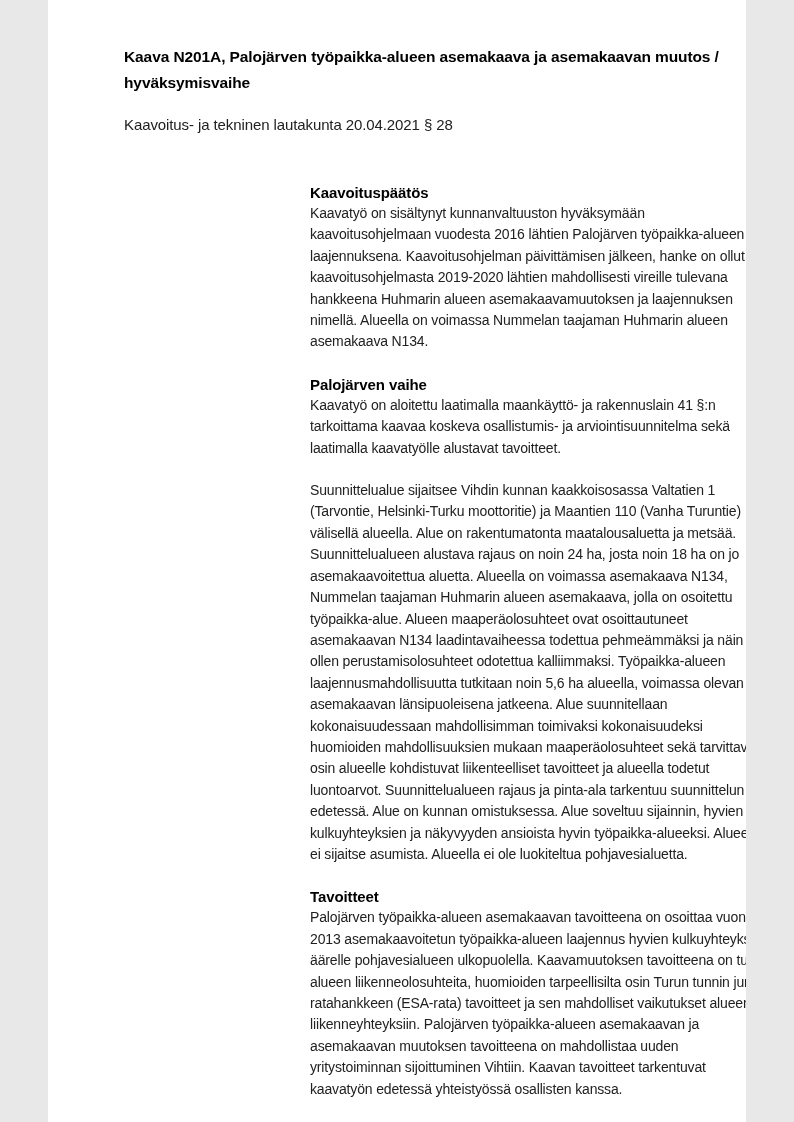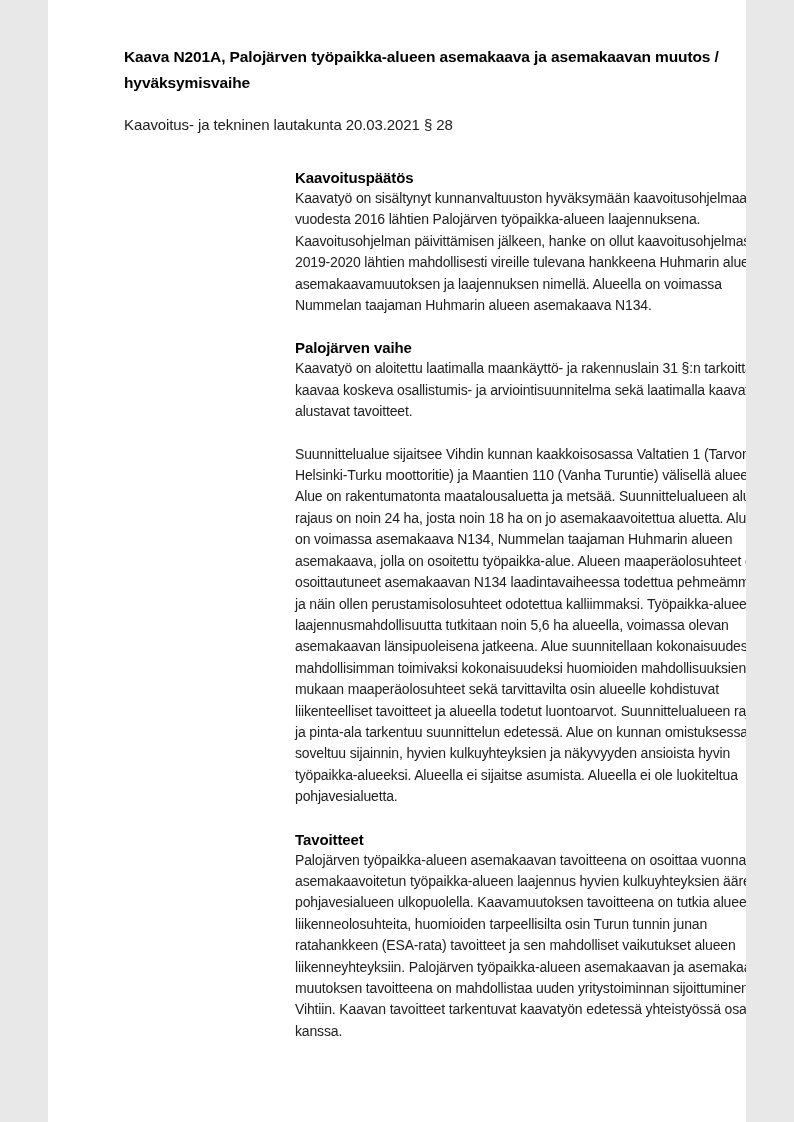--- a/index.html
+++ b/index.html
@@ -34,21 +34,21 @@
     line-height: 21px;
     letter-spacing: -0.1px;
     color: #212121;
   }
   .content-block {
     position: absolute;
     top: 167px;
     left: 247px;
     width: 489px;
   }
-  .section { margin: 0; }
+  .section { margin: 15px; }
   .section-heading {
     font-size: 15px;
     font-weight: 700;
     line-height: 21px;
     letter-spacing: -0.1px;
     color: #000000;
   }
   .section-body {
     font-size: 14px;
     font-weight: 400;
@@ -59,33 +59,33 @@
     margin-bottom: 21px;
   }
 </style>
 </head>
 <body>
 
 <div class="page">
 
   <div class="header-block">
     <div class="doc-title">Kaava N201A, Palojärven työpaikka-alueen asemakaava ja asemakaavan muutos / hyväksymisvaihe</div>
-    <div class="doc-subtitle">Kaavoitus- ja tekninen lautakunta 20.03.2021 § 28</div>
+    <div class="doc-subtitle">Kaavoitus- ja tekninen lautakunta 20.04.2021 § 28</div>
   </div>
 
   <div class="content-block">
 
     <div class="section">
       <div class="section-heading">Kaavoituspäätös</div>
       <div class="section-body">Kaavatyö on sisältynyt kunnanvaltuuston hyväksymään kaavoitusohjelmaan vuodesta 2016 lähtien Palojärven työpaikka-alueen laajennuksena. Kaavoitusohjelman päivittämisen jälkeen, hanke on ollut kaavoitusohjelmasta 2019-2020 lähtien mahdollisesti vireille tulevana hankkeena Huhmarin alueen asemakaavamuutoksen ja laajennuksen nimellä. Alueella on voimassa Nummelan taajaman Huhmarin alueen asemakaava N134.</div>
     </div>
 
     <div class="section">
       <div class="section-heading">Palojärven vaihe</div>
-      <div class="section-body">Kaavatyö on aloitettu laatimalla maankäyttö- ja rakennuslain 31 §:n tarkoittama kaavaa koskeva osallistumis- ja arviointisuunnitelma sekä laatimalla kaavatyölle alustavat tavoitteet.</div>
+      <div class="section-body">Kaavatyö on aloitettu laatimalla maankäyttö- ja rakennuslain 41 §:n tarkoittama kaavaa koskeva osallistumis- ja arviointisuunnitelma sekä laatimalla kaavatyölle alustavat tavoitteet.</div>
     </div>
 
     <div class="section">
       <div class="section-body">Suunnittelualue sijaitsee Vihdin kunnan kaakkoisosassa Valtatien 1 (Tarvontie, Helsinki-Turku moottoritie) ja Maantien 110 (Vanha Turuntie) välisellä alueella. Alue on rakentumatonta maatalousaluetta ja metsää. Suunnittelualueen alustava rajaus on noin 24 ha, josta noin 18 ha on jo asemakaavoitettua aluetta. Alueella on voimassa asemakaava N134, Nummelan taajaman Huhmarin alueen asemakaava, jolla on osoitettu työpaikka-alue. Alueen maaperäolosuhteet ovat osoittautuneet asemakaavan N134 laadintavaiheessa todettua pehmeämmäksi ja näin ollen perustamisolosuhteet odotettua kalliimmaksi. Työpaikka-alueen laajennusmahdollisuutta tutkitaan noin 5,6 ha alueella, voimassa olevan asemakaavan länsipuoleisena jatkeena. Alue suunnitellaan kokonaisuudessaan mahdollisimman toimivaksi kokonaisuudeksi huomioiden mahdollisuuksien mukaan maaperäolosuhteet sekä tarvittavilta osin alueelle kohdistuvat liikenteelliset tavoitteet ja alueella todetut luontoarvot. Suunnittelualueen rajaus ja pinta-ala tarkentuu suunnittelun edetessä. Alue on kunnan omistuksessa. Alue soveltuu sijainnin, hyvien kulkuyhteyksien ja näkyvyyden ansioista hyvin työpaikka-alueeksi. Alueella ei sijaitse asumista. Alueella ei ole luokiteltua pohjavesialuetta.</div>
     </div>
 
     <div class="section">
       <div class="section-heading">Tavoitteet</div>
       <div class="section-body">Palojärven työpaikka-alueen asemakaavan tavoitteena on osoittaa vuonna 2013 asemakaavoitetun työpaikka-alueen laajennus hyvien kulkuyhteyksien äärelle pohjavesialueen ulkopuolella. Kaavamuutoksen tavoitteena on tutkia alueen liikenneolosuhteita, huomioiden tarpeellisilta osin Turun tunnin junan ratahankkeen (ESA-rata) tavoitteet ja sen mahdolliset vaikutukset alueen liikenneyhteyksiin. Palojärven työpaikka-alueen asemakaavan ja asemakaavan muutoksen tavoitteena on mahdollistaa uuden yritystoiminnan sijoittuminen Vihtiin. Kaavan tavoitteet tarkentuvat kaavatyön edetessä yhteistyössä osallisten kanssa.</div>
     </div>

